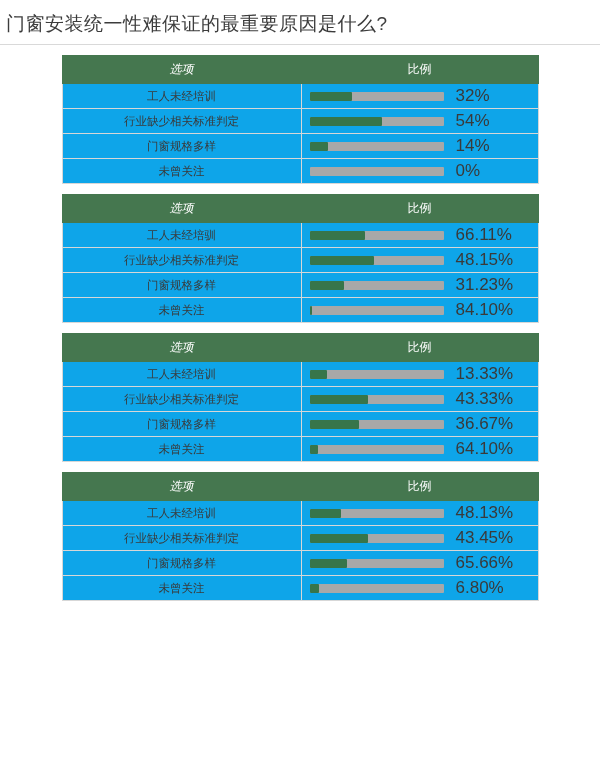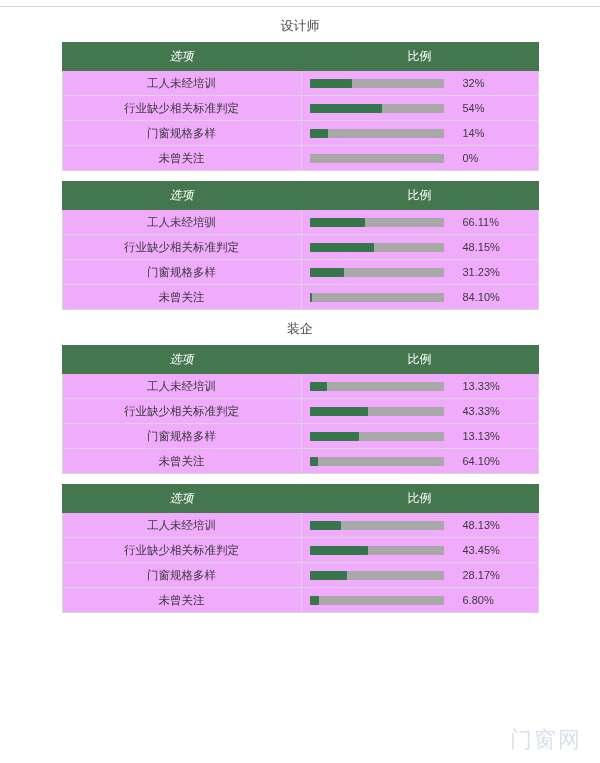--- a/index.html
+++ b/index.html
@@ -57,21 +57,21 @@
     border: 1px solid #45774f;
     text-align: center;
   }
   table.survey th.opt { width: 236px; font-style: italic; }
   table.survey th.ratio { width: 234px; }
   table.survey td {
     border: 1px solid #d7d7d7;
     height: 24px;
     font-size: 11.5px;
     color: #3a3a3a;
-    background: #f0abfc;
+    background: #0ea5e9;
   }
   td.label {
     text-align: center;
     padding: 0;
   }
   td.barcell {
     padding: 0 8px;
   }
   .barwrap {
     display: flex;
@@ -88,45 +88,45 @@
   }
   .fill {
     position: absolute;
     left: 0;
     top: 0;
     bottom: 0;
     background: #37754a;
     border-radius: 1px;
   }
   .pct {
-    margin-left: 19px;
-    font-size: 11px;
+    margin-left: 12px;
+    font-size: 17px;
     color: #3a3a3a;
     white-space: nowrap;
   }
   .watermark {
     position: absolute;
     right: 18px;
     bottom: 14px;
     font-size: 22px;
     color: rgba(170, 190, 210, 0.45);
     letter-spacing: 2px;
     pointer-events: none;
   }
 </style>
 </head>
 <body>
 
 <div class="page">
 
+  <div class="page-title">门窗安装统一性难保证的最重要原因是什么?</div>
   <div class="title-rule"></div>
 
   <div id="groups-container">
       <div class="group">
-        <div class="group-title">设计师</div>
         <table class="survey">
           <thead>
             <tr>
               <th class="opt">选项</th>
               <th class="ratio">比例</th>
             </tr>
           </thead>
           <tbody>
             <tr>
               <td class="label">工人未经培训</td>
@@ -225,21 +225,20 @@
                     <div class="fill" style="width: 2.01%; background: rgb(55, 117, 74);"></div>
                   </div>
                   <span class="pct">84.10%</span>
                 </div>
               </td>
             </tr>
           </tbody>
         </table>
       </div>
       <div class="group">
-        <div class="group-title">装企</div>
         <table class="survey">
           <thead>
             <tr>
               <th class="opt">选项</th>
               <th class="ratio">比例</th>
             </tr>
           </thead>
           <tbody>
             <tr>
               <td class="label">工人未经培训</td>
@@ -263,21 +262,21 @@
                 </div>
               </td>
             </tr>
             <tr>
               <td class="label">门窗规格多样</td>
               <td class="barcell">
                 <div class="barwrap">
                   <div class="track" style="background: rgb(168, 168, 168);">
                     <div class="fill" style="width: 36.67%; background: rgb(55, 117, 74);"></div>
                   </div>
-                  <span class="pct">13.13%</span>
+                  <span class="pct">36.67%</span>
                 </div>
               </td>
             </tr>
             <tr>
               <td class="label">未曾关注</td>
               <td class="barcell">
                 <div class="barwrap">
                   <div class="track" style="background: rgb(168, 168, 168);">
                     <div class="fill" style="width: 6.67%; background: rgb(55, 117, 74);"></div>
                   </div>
@@ -319,34 +318,33 @@
                 </div>
               </td>
             </tr>
             <tr>
               <td class="label">门窗规格多样</td>
               <td class="barcell">
                 <div class="barwrap">
                   <div class="track" style="background: rgb(168, 168, 168);">
                     <div class="fill" style="width: 28.17%; background: rgb(55, 117, 74);"></div>
                   </div>
-                  <span class="pct">28.17%</span>
+                  <span class="pct">65.66%</span>
                 </div>
               </td>
             </tr>
             <tr>
               <td class="label">未曾关注</td>
               <td class="barcell">
                 <div class="barwrap">
                   <div class="track" style="background: rgb(168, 168, 168);">
                     <div class="fill" style="width: 6.8%; background: rgb(55, 117, 74);"></div>
                   </div>
                   <span class="pct">6.80%</span>
                 </div>
               </td>
             </tr>
           </tbody>
         </table>
       </div>
     </div>
 
-  <div class="watermark">门窗网</div>
 </div>
 
 </body></html>

